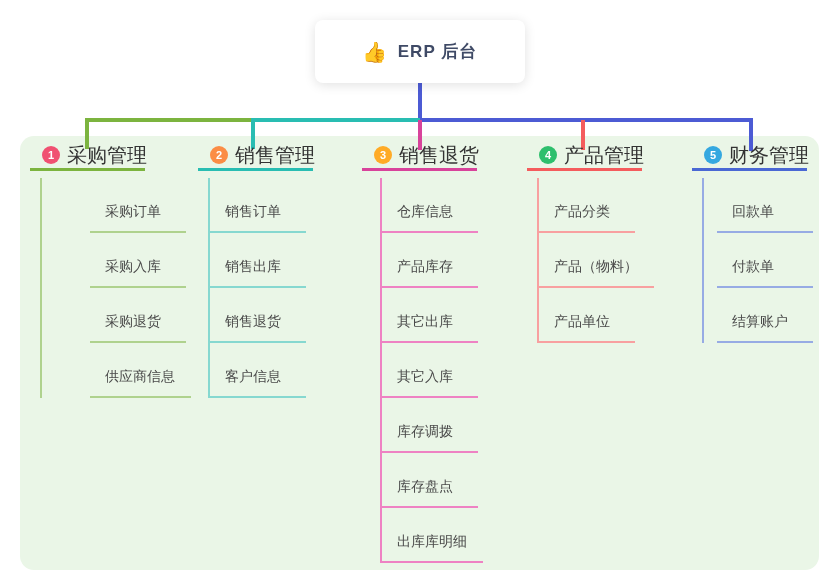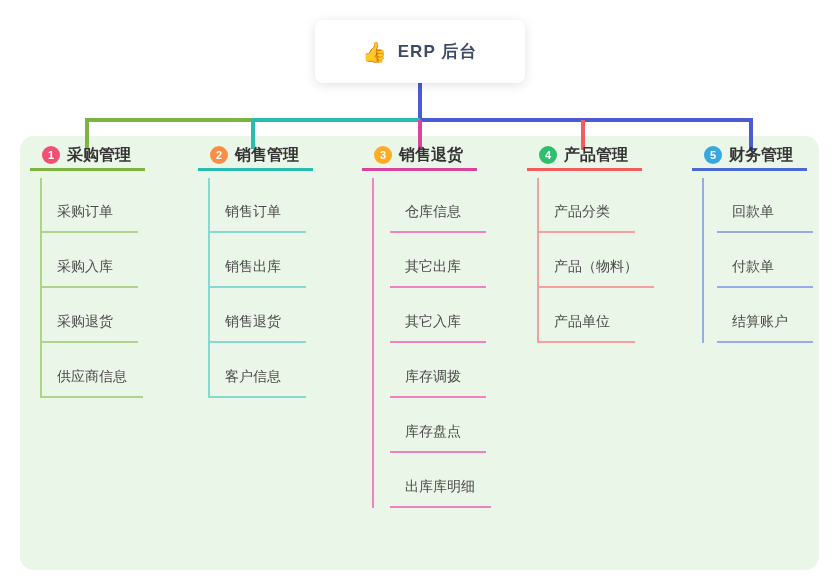--- a/index.html
+++ b/index.html
@@ -28,21 +28,21 @@
   .b4{--line:#f45c5d;--child:#f8a0a0;--badge:#2ebf6d;}
   .b5{--line:#4a68d4;--child:#97abe4;--badge:#35a8e0;}
 
   .branch-header{position:absolute;top:147px;width:115px;box-sizing:border-box;
                  z-index:2;display:flex;align-items:center;gap:7px;
                  padding:0 0 5px 12px;height:24px;
                  border-bottom:3px solid var(--line);}
   .branch-header .badge{width:18px;height:18px;border-radius:50%;flex:0 0 18px;
                         background:var(--badge);color:#ffffff;font-size:11px;
                         font-weight:700;line-height:18px;text-align:center;}
-  .branch-header .btitle{font-size:16px;font-weight:700;color:#333333;white-space:nowrap;}
+  .branch-header .btitle{font-size:20px;font-weight:400;color:#333333;white-space:nowrap;}
 
   .children{position:absolute;top:178px;z-index:1;width:max-content;
             border-left:2px solid var(--child);}
   .child{height:55px;box-sizing:border-box;width:max-content;min-width:96px;
          display:flex;align-items:flex-end;
          padding:0 16px 10px 15px;
          border-bottom:2px solid var(--child);}
   .child span{font-size:14px;color:#4a4a4a;white-space:nowrap;}
 </style>
 </head>
@@ -64,21 +64,21 @@
   <div class="line" style="left:85px;top:118px;width:4px;height:31px;background:#7cb43f;"></div>
   <div class="line" style="left:251px;top:118px;width:4px;height:31px;background:#29bdb2;"></div>
   <div class="line" style="left:418px;top:120px;width:4px;height:30px;background:#d8439b;"></div>
   <div class="line" style="left:581px;top:120px;width:4px;height:30px;background:#f45c5d;"></div>
   <div class="line" style="left:749px;top:118px;width:4px;height:33px;background:#4c5bd4;"></div>
 
   <div class="branch-header b1" style="left:30px;">
     <span class="badge">1</span>
     <span class="btitle">采购管理</span>
   </div>
-  <div class="children b1" style="left:40px;">
+  <div class="children b1" style="left:40px;padding-left:48px;">
     <div class="child">
         <span>采购订单</span>
       </div>
     <div class="child">
         <span>采购入库</span>
       </div>
     <div class="child">
         <span>采购退货</span>
       </div>
     <div class="child">
@@ -102,23 +102,26 @@
       </div>
     <div class="child">
         <span>客户信息</span>
       </div>
   </div>
 
   <div class="branch-header b3" style="left:362px;">
     <span class="badge">3</span>
     <span class="btitle">销售退货</span>
   </div>
-  <div class="children b3" style="left:372px;padding-left:16px;">
+  <div class="children b3" style="left:380px;">
     <div class="child">
         <span>仓库信息</span>
+      </div>
+    <div class="child">
+        <span>产品库存</span>
       </div>
     <div class="child">
         <span>其它出库</span>
       </div>
     <div class="child">
         <span>其它入库</span>
       </div>
     <div class="child">
         <span>库存调拨</span>
       </div>

